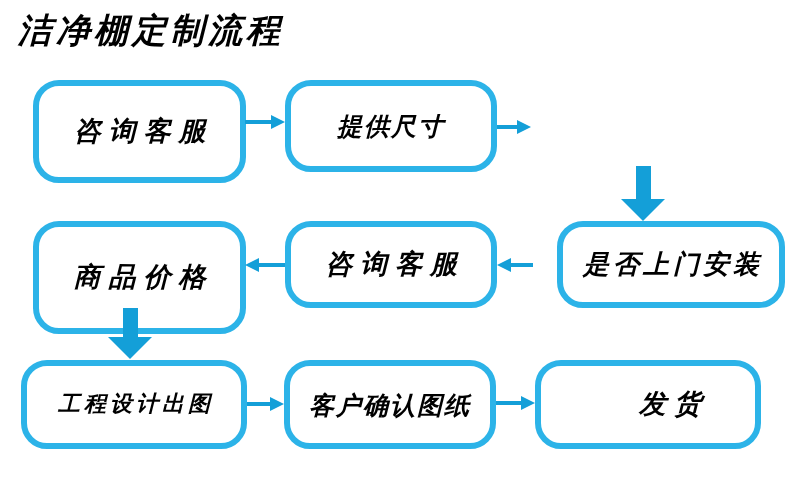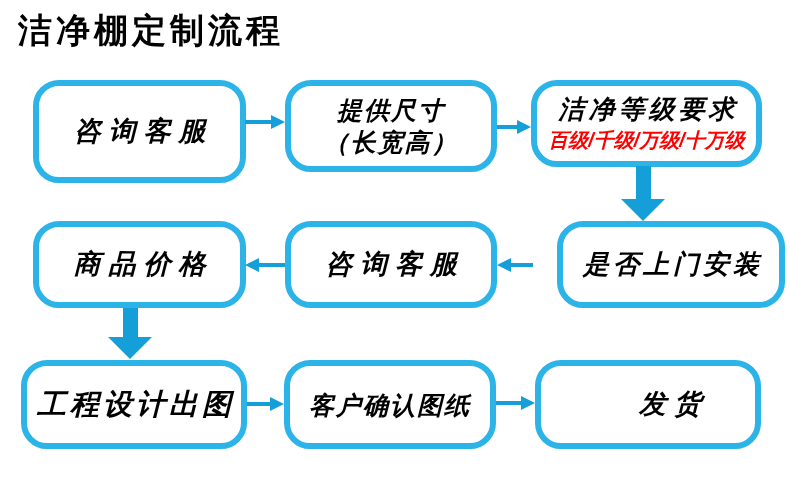--- a/index.html
+++ b/index.html
@@ -11,21 +11,21 @@
   html,body{margin:0;padding:0;background:#fff;}
   .canvas{
     position:relative;
     width:790px;height:487px;
     background:#fff;
     font-family:"Liberation Sans","DejaVu Sans",sans-serif;
     overflow:hidden;
   }
   .title{
     position:absolute;left:18px;top:8px;
-    font-size:34px;font-weight:bold;
+    font-size:34px;font-weight:bold;font-style:italic;
     letter-spacing:4px;color:var(--ink);margin:0;
     white-space:nowrap;
   }
   .box{
     position:absolute;
     box-sizing:border-box;
     border:6px solid var(--border);
     border-radius:26px;
     background:#fff;
     display:flex;flex-direction:column;
@@ -59,42 +59,37 @@
 <div class="canvas">
 
   <h1 class="title">洁净棚定制流程</h1>
 
   <div class="box" style="left:33px;top:80px;width:213px;height:103px;">
     <span class="lbl">咨询客服</span>
   </div>
 
   <div class="box" style="left:285px;top:80px;width:212px;height:92px;">
     <span class="lbl-sm">提供尺寸</span>
-    <span class="lbl-sm">（长宽高）</span>
   </div>
 
-  <div class="box" style="left:531px;top:80px;width:231px;height:87px;">
-    <span class="lbl-md">洁净等级要求</span>
-    <span class="sub-red">百级/千级/万级/十万级</span>
-  </div>
 
-  <div class="box" style="left:33px;top:221px;width:213px;height:87px;">
+  <div class="box" style="left:33px;top:221px;width:213px;height:113px;">
     <span class="lbl">商品价格</span>
   </div>
 
   <div class="box" style="left:285px;top:221px;width:212px;height:87px;">
     <span class="lbl">咨询客服</span>
   </div>
 
   <div class="box" style="left:533px;top:221px;width:228px;height:87px;margin-left:24px;">
     <span class="lbl-md">是否上门安装</span>
   </div>
 
   <div class="box" style="left:21px;top:360px;width:226px;height:89px;">
-    <span class="lbl-md" style="font-size:29px;">工程设计出图</span>
+    <span class="lbl-md" style="font-size:22px;">工程设计出图</span>
   </div>
 
   <div class="box" style="left:284px;top:360px;width:212px;height:89px;">
     <span class="lbl-sm">客户确认图纸</span>
   </div>
 
   <div class="box" style="left:535px;top:360px;width:226px;height:89px;padding-left:44px;">
     <span class="lbl">发货</span>
   </div>
 

